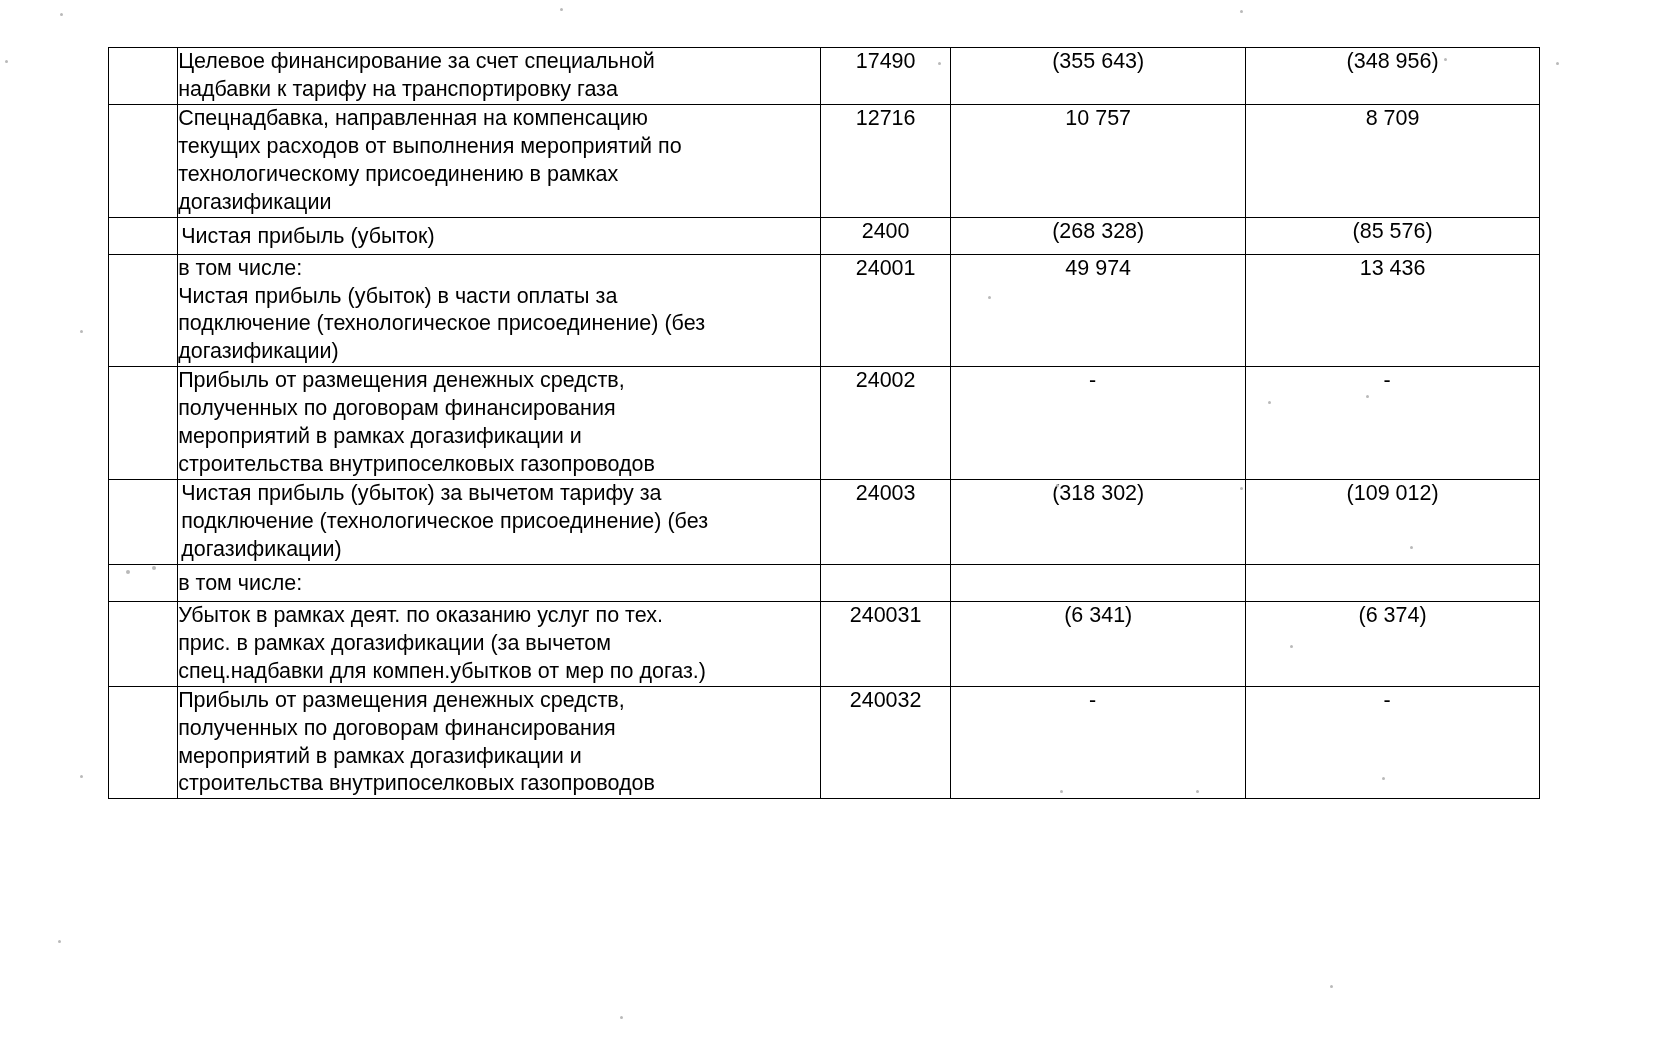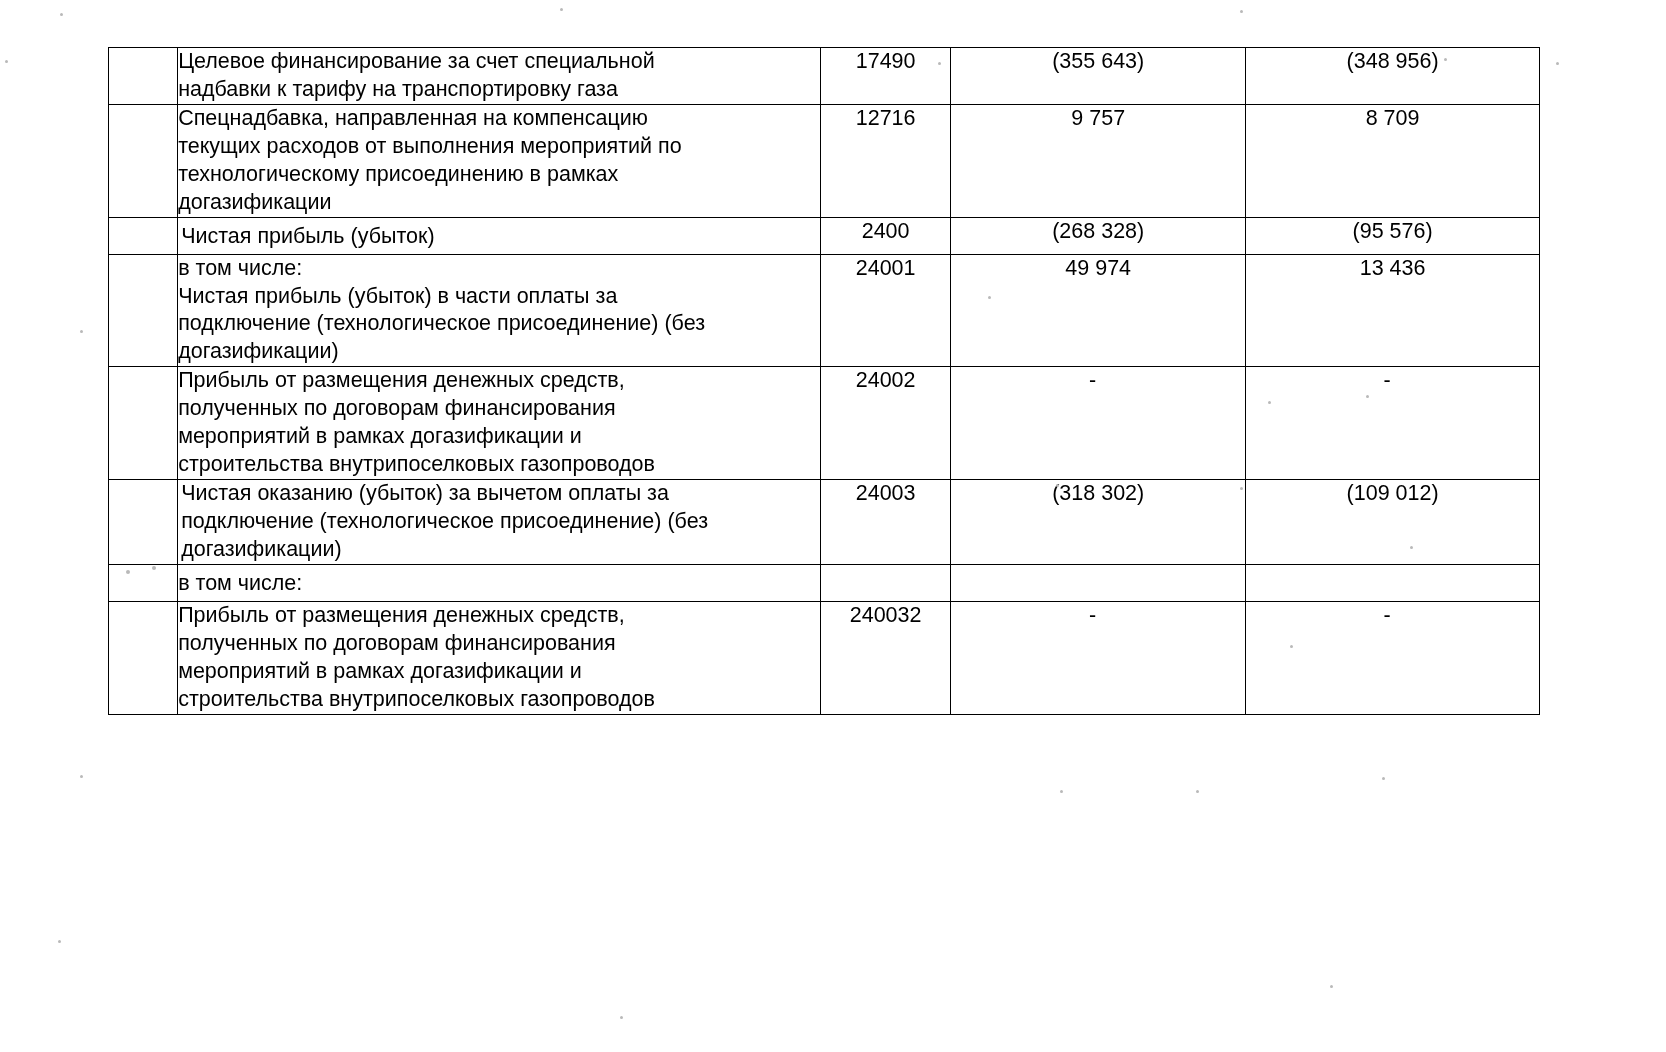--- a/index.html
+++ b/index.html
@@ -125,32 +125,32 @@
 
       <tr>
         <td class="pad-cell"></td>
         <td class="name-cell">
           <span class="nm">Спецнадбавка, направленная на компенсацию</span>
           <span class="nm">текущих расходов от выполнения мероприятий по</span>
           <span class="nm">технологическому присоединению в рамках</span>
           <span class="nm">догазификации</span>
         </td>
         <td class="code-cell">12716</td>
-        <td class="val-cell hv-left">9 757</td>
+        <td class="val-cell hv-left">10 757</td>
         <td class="val-cell hv-right">8 709</td>
       </tr>
 
       <tr class="row-strong">
         <td class="pad-cell"></td>
         <td class="name-cell flush tight">
           <span class="nm">Чистая прибыль (убыток)</span>
         </td>
         <td class="code-cell">2400</td>
         <td class="val-cell hv-left">(268 328)</td>
-        <td class="val-cell hv-right">(95 576)</td>
+        <td class="val-cell hv-right">(85 576)</td>
       </tr>
 
       <tr>
         <td class="pad-cell"></td>
         <td class="name-cell">
           <span class="nm">в том числе:</span>
           <span class="nm">Чистая прибыль (убыток) в части оплаты за</span>
           <span class="nm">подключение (технологическое присоединение) (без</span>
           <span class="nm">догазификации)</span>
         </td>
@@ -168,39 +168,50 @@
           <span class="nm">строительства внутрипоселковых газопроводов</span>
         </td>
         <td class="code-cell">24002</td>
         <td class="val-cell dash hv-left">-</td>
         <td class="val-cell dash hv-right">-</td>
       </tr>
 
       <tr>
         <td class="pad-cell"></td>
         <td class="name-cell flush">
-          <span class="nm">Чистая оказанию (убыток) за вычетом оплаты за</span>
+          <span class="nm">Чистая прибыль (убыток) за вычетом тарифу за</span>
           <span class="nm">подключение (технологическое присоединение) (без</span>
           <span class="nm">догазификации)</span>
         </td>
         <td class="code-cell">24003</td>
         <td class="val-cell hv-left">(318 302)</td>
         <td class="val-cell hv-right">(109 012)</td>
       </tr>
 
       <tr>
         <td class="pad-cell"></td>
         <td class="name-cell tight">
           <span class="nm">в том числе:</span>
         </td>
         <td class="code-cell"></td>
         <td class="val-cell hv-left"></td>
         <td class="val-cell hv-right"></td>
       </tr>
 
+      <tr>
+        <td class="pad-cell"></td>
+        <td class="name-cell">
+          <span class="nm">Убыток в рамках деят. по оказанию услуг по тех.</span>
+          <span class="nm">прис. в рамках догазификации (за вычетом</span>
+          <span class="nm">спец.надбавки для компен.убытков от мер по догаз.)</span>
+        </td>
+        <td class="code-cell">240031</td>
+        <td class="val-cell hv-left">(6 341)</td>
+        <td class="val-cell hv-right">(6 374)</td>
+      </tr>
 
       <tr class="row-botstrong">
         <td class="pad-cell"></td>
         <td class="name-cell">
           <span class="nm">Прибыль от размещения денежных средств,</span>
           <span class="nm">полученных по договорам финансирования</span>
           <span class="nm">мероприятий в рамках догазификации и</span>
           <span class="nm">строительства внутрипоселковых газопроводов</span>
         </td>
         <td class="code-cell">240032</td>

